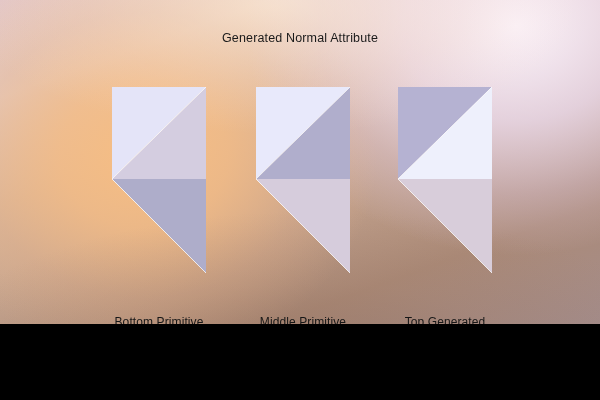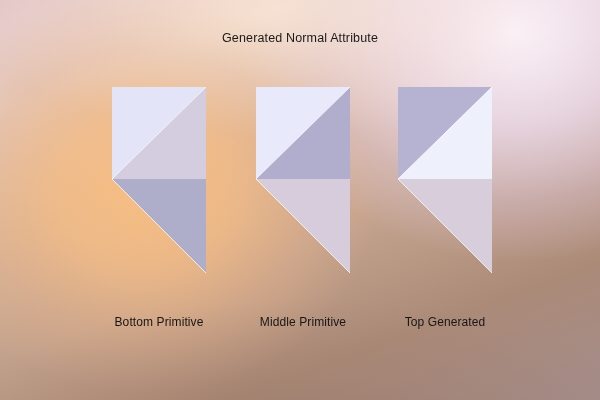--- a/index.html
+++ b/index.html
@@ -3,21 +3,21 @@
 <meta charset="utf-8">
 <style>
   html, body {
     margin: 0;
     padding: 0;
     background: #000;
   }
   #viewport {
     position: relative;
     width: 600px;
-    height: 400px;
+    height: 324px;
     overflow: hidden;
     font-family: "Liberation Sans", sans-serif;
   }
 
   
   .bg-base {
     position: absolute;
     inset: 0;
     background: linear-gradient(160deg,
         #e2c6c8 0%,

